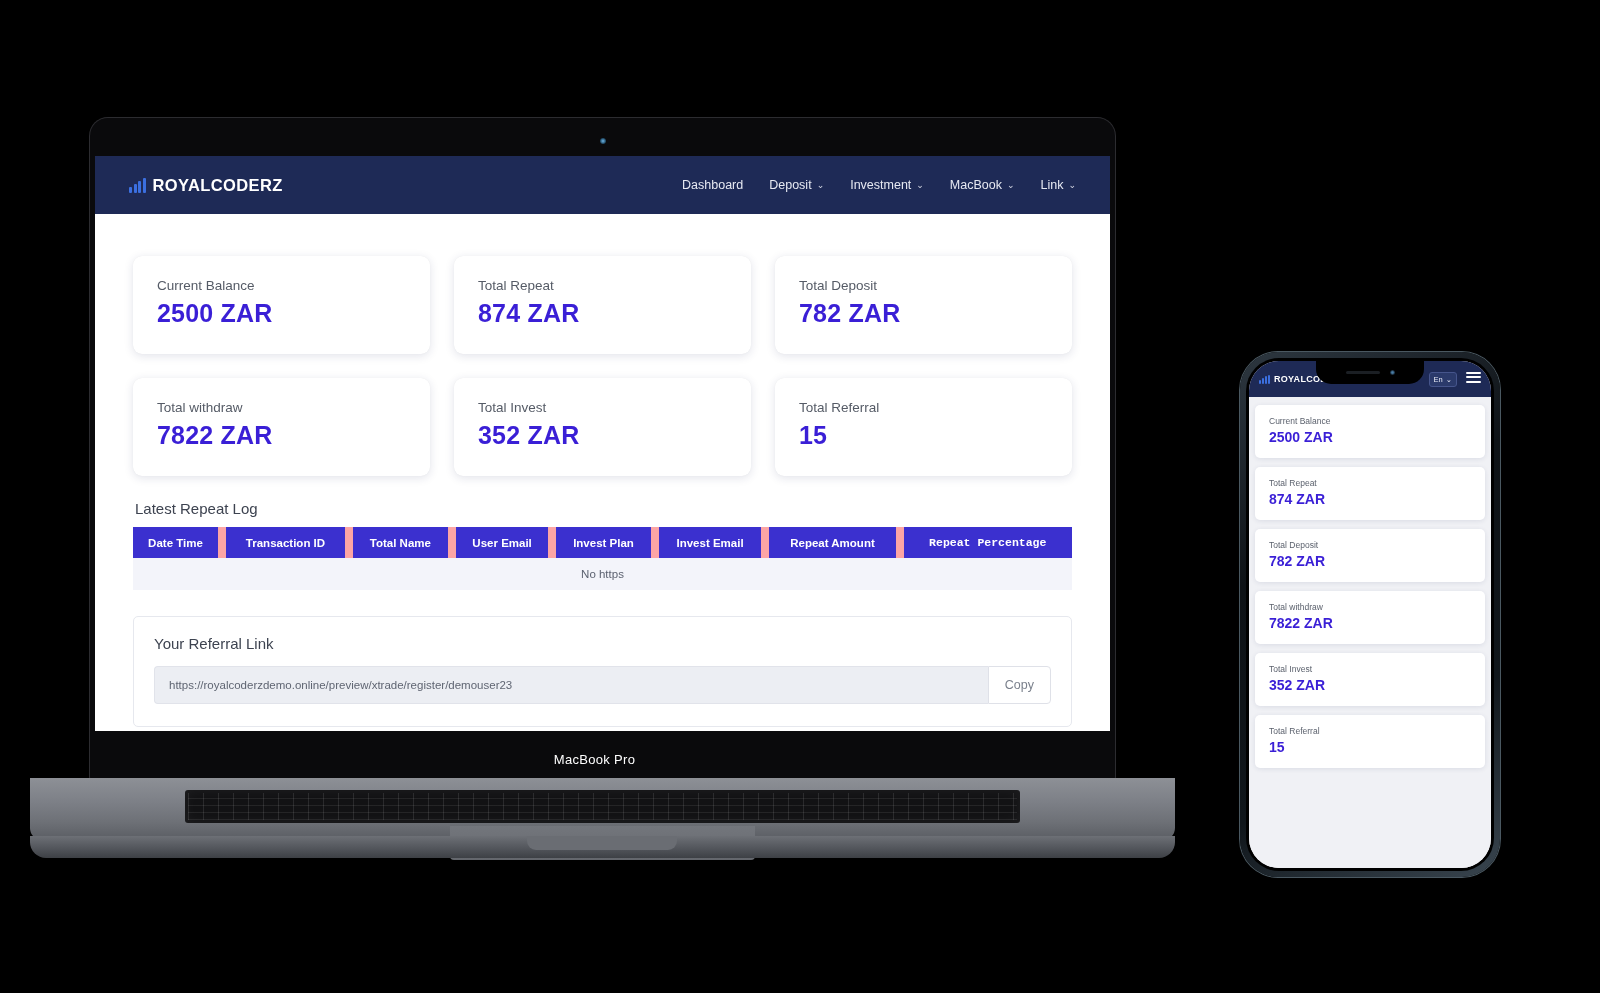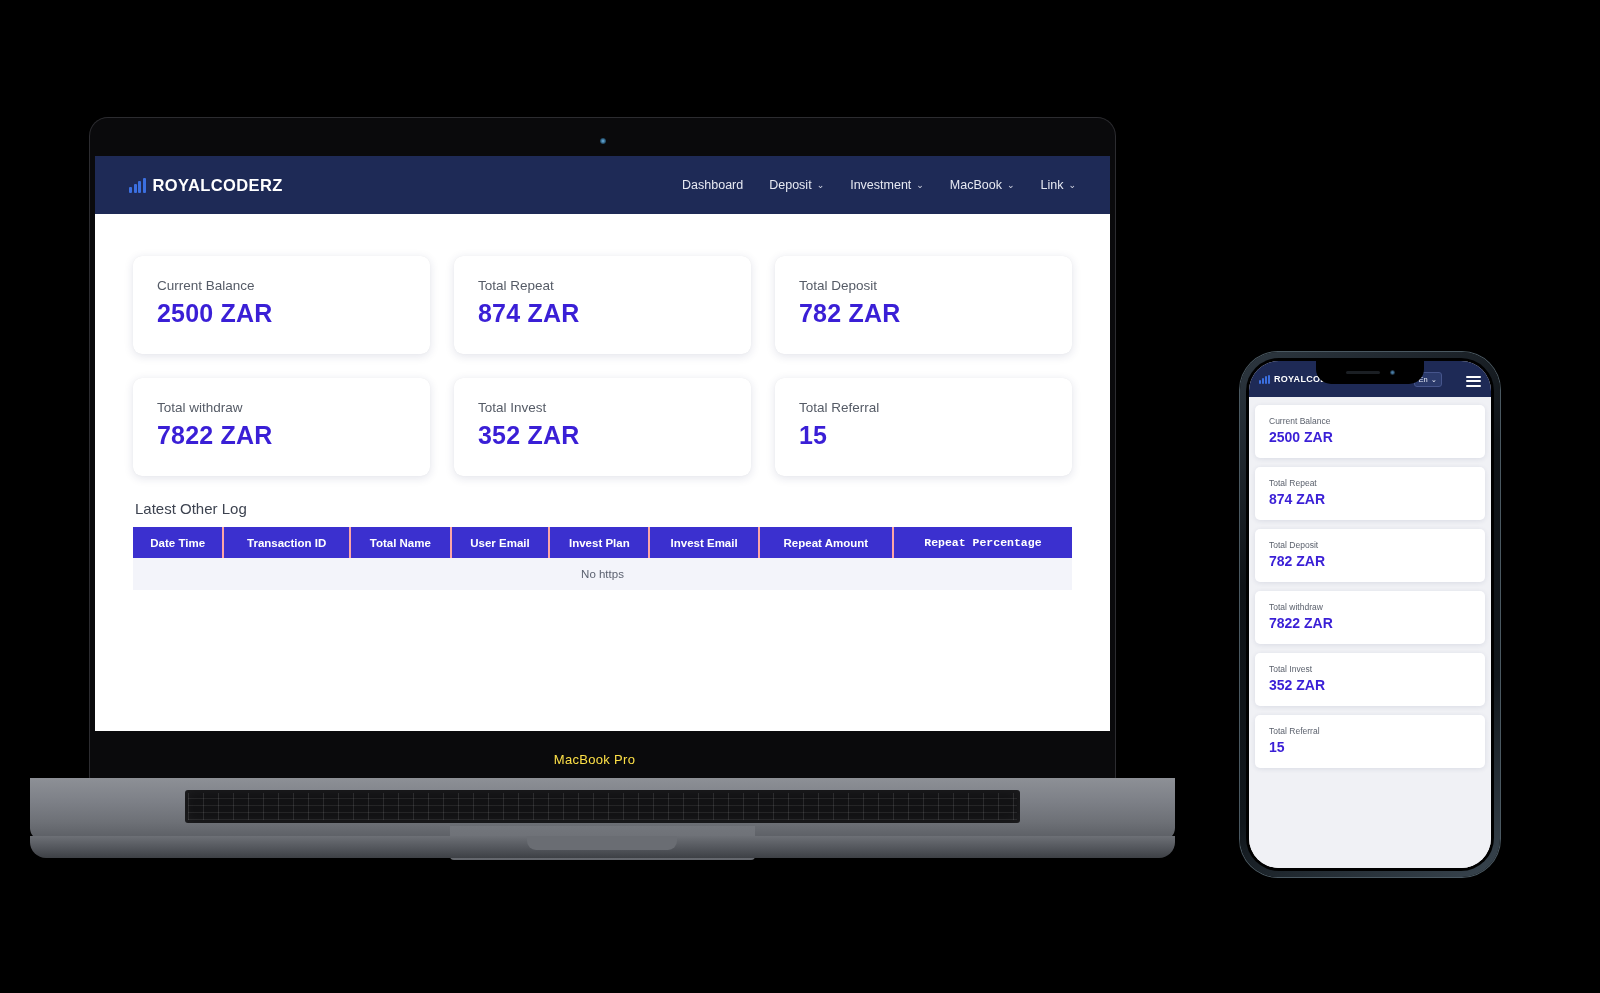--- a/index.html
+++ b/index.html
@@ -19,21 +19,21 @@
     border-radius:18px 18px 6px 6px;
     box-shadow:0 0 0 1px #2c2c30, 0 18px 40px rgba(0,0,0,.85);
   }
   .webcam {
     position:absolute; left:50%; top:20px; transform:translateX(-50%);
     width:6px; height:6px; border-radius:50%;
     background:radial-gradient(circle,#6fb7e8 0%, #24506e 60%, #0d1418 100%);
   }
   .macbook-label {
     position:absolute; left:0; right:16px; bottom:16px; text-align:center;
-    color:#fde047; font-size:13px; letter-spacing:.3px;
+    color:#ffffff; font-size:13px; letter-spacing:.3px;
   }
   .screen {
     position:absolute; left:5px; top:38px; width:1015px; height:575px;
     background:#fff; overflow:hidden;
   }
 
   
   .base {
     position:absolute; left:0; top:660px; width:1145px; height:62px;
     background:linear-gradient(180deg,#8d9096 0%, #7c7f86 40%, #6e7177 70%, #5a5d63 100%);
@@ -100,21 +100,21 @@
     min-height:94px;
   }
   .card-label { color:#555b66; font-size:13.5px; margin-bottom:6px; }
   .card-value { color:#3a1fd6; font-size:25px; font-weight:bold; letter-spacing:.2px; }
 
   .section-title { color:#3d4350; font-size:15px; margin:14px 0 10px 2px; }
 
   table { width:100%; border-collapse:collapse; }
   thead th {
     background:#3b30cf; color:#fff; font-size:11.5px; font-weight:bold;
-    padding:9px 4px; text-align:center; border-right:2px solid #fca5a5; white-space:nowrap;
+    padding:9px 4px; text-align:center; border-right:8px solid #fca5a5; white-space:nowrap;
   }
   thead th:last-child { border-right:none;font-family:Liberation Mono, monospace; }
   tbody td {
     background:#f3f4fa; color:#5c6270; font-size:11.5px;
     text-align:center; padding:10px 4px;
   }
 
   .referral {
     margin-top:26px; border:1px solid #e6e8ee; border-radius:5px;
     padding:18px 20px 22px 20px; background:#fff;
@@ -164,21 +164,21 @@
     padding:0 10px; position:relative;
   }
   .phone-logo { display:flex; align-items:flex-end; gap:4px; }
   .phone-logo-bars { display:flex; align-items:flex-end; gap:1px; height:9px; }
   .phone-logo-bars i { display:block; width:2px; background:#3b6fe0; border-radius:1px; }
   .phone-logo-bars i:nth-child(1){ height:4px; }
   .phone-logo-bars i:nth-child(2){ height:6px; }
   .phone-logo-bars i:nth-child(3){ height:7.5px; }
   .phone-logo-bars i:nth-child(4){ height:9px; }
   .phone-logo-text { color:#fff; font-weight:bold; font-size:9px; letter-spacing:.3px; line-height:1; }
-  .phone-right { margin-left:auto; display:flex; align-items:flex-end; gap:24px; }
+  .phone-right { margin-left:auto; display:flex; align-items:flex-start; gap:9px; }
   .lang-select {
     background:#2b3a6b; border:1px solid #46558c; border-radius:3px;
     color:#e6e9f5; font-size:7.5px; padding:2px 4px;
     display:flex; align-items:center; gap:3px;
   }
   .burger { display:flex; flex-direction:column; gap:2.5px; cursor:pointer; }
   .burger span { display:block; width:15px; height:2px; background:#fff; border-radius:1px; }
 
   .phone-body { padding:8px 0 0 0; background:#f0f1f5; height:100%; }
   .phone-card {
@@ -260,21 +260,21 @@
             <div class="card">
               <div class="card-label">Total Invest</div>
               <div class="card-value">352 ZAR</div>
             </div>
             <div class="card">
               <div class="card-label">Total Referral</div>
               <div class="card-value">15</div>
             </div>
           </div>
 
-          <div class="section-title">Latest Other Log</div>
+          <div class="section-title">Latest Repeat Log</div>
 
           <table>
             <thead>
               <tr>
                 <th>Date Time</th>
                 <th>Transaction ID</th>
                 <th>Total Name</th>
                 <th>User Email</th>
                 <th>Invest Plan</th>
                 <th>Invest Email</th>
@@ -282,20 +282,27 @@
                 <th>Repeat Percentage</th>
               </tr>
             </thead>
             <tbody>
               <tr>
                 <td colspan="8">No https</td>
               </tr>
             </tbody>
           </table>
 
+          <div class="referral">
+            <div class="referral-title">Your Referral Link</div>
+            <div class="referral-row">
+              <div class="referral-input">https://royalcoderzdemo.online/preview/xtrade/register/demouser23</div>
+              <div class="copy-btn">Copy</div>
+            </div>
+          </div>
 
         </div>
       </div>
     </div>
 
     <div class="base-top"></div>
     <div class="base"></div>
     <div class="keyboard"></div>
     <div class="trackpad"></div>
     <div class="foot"></div>

